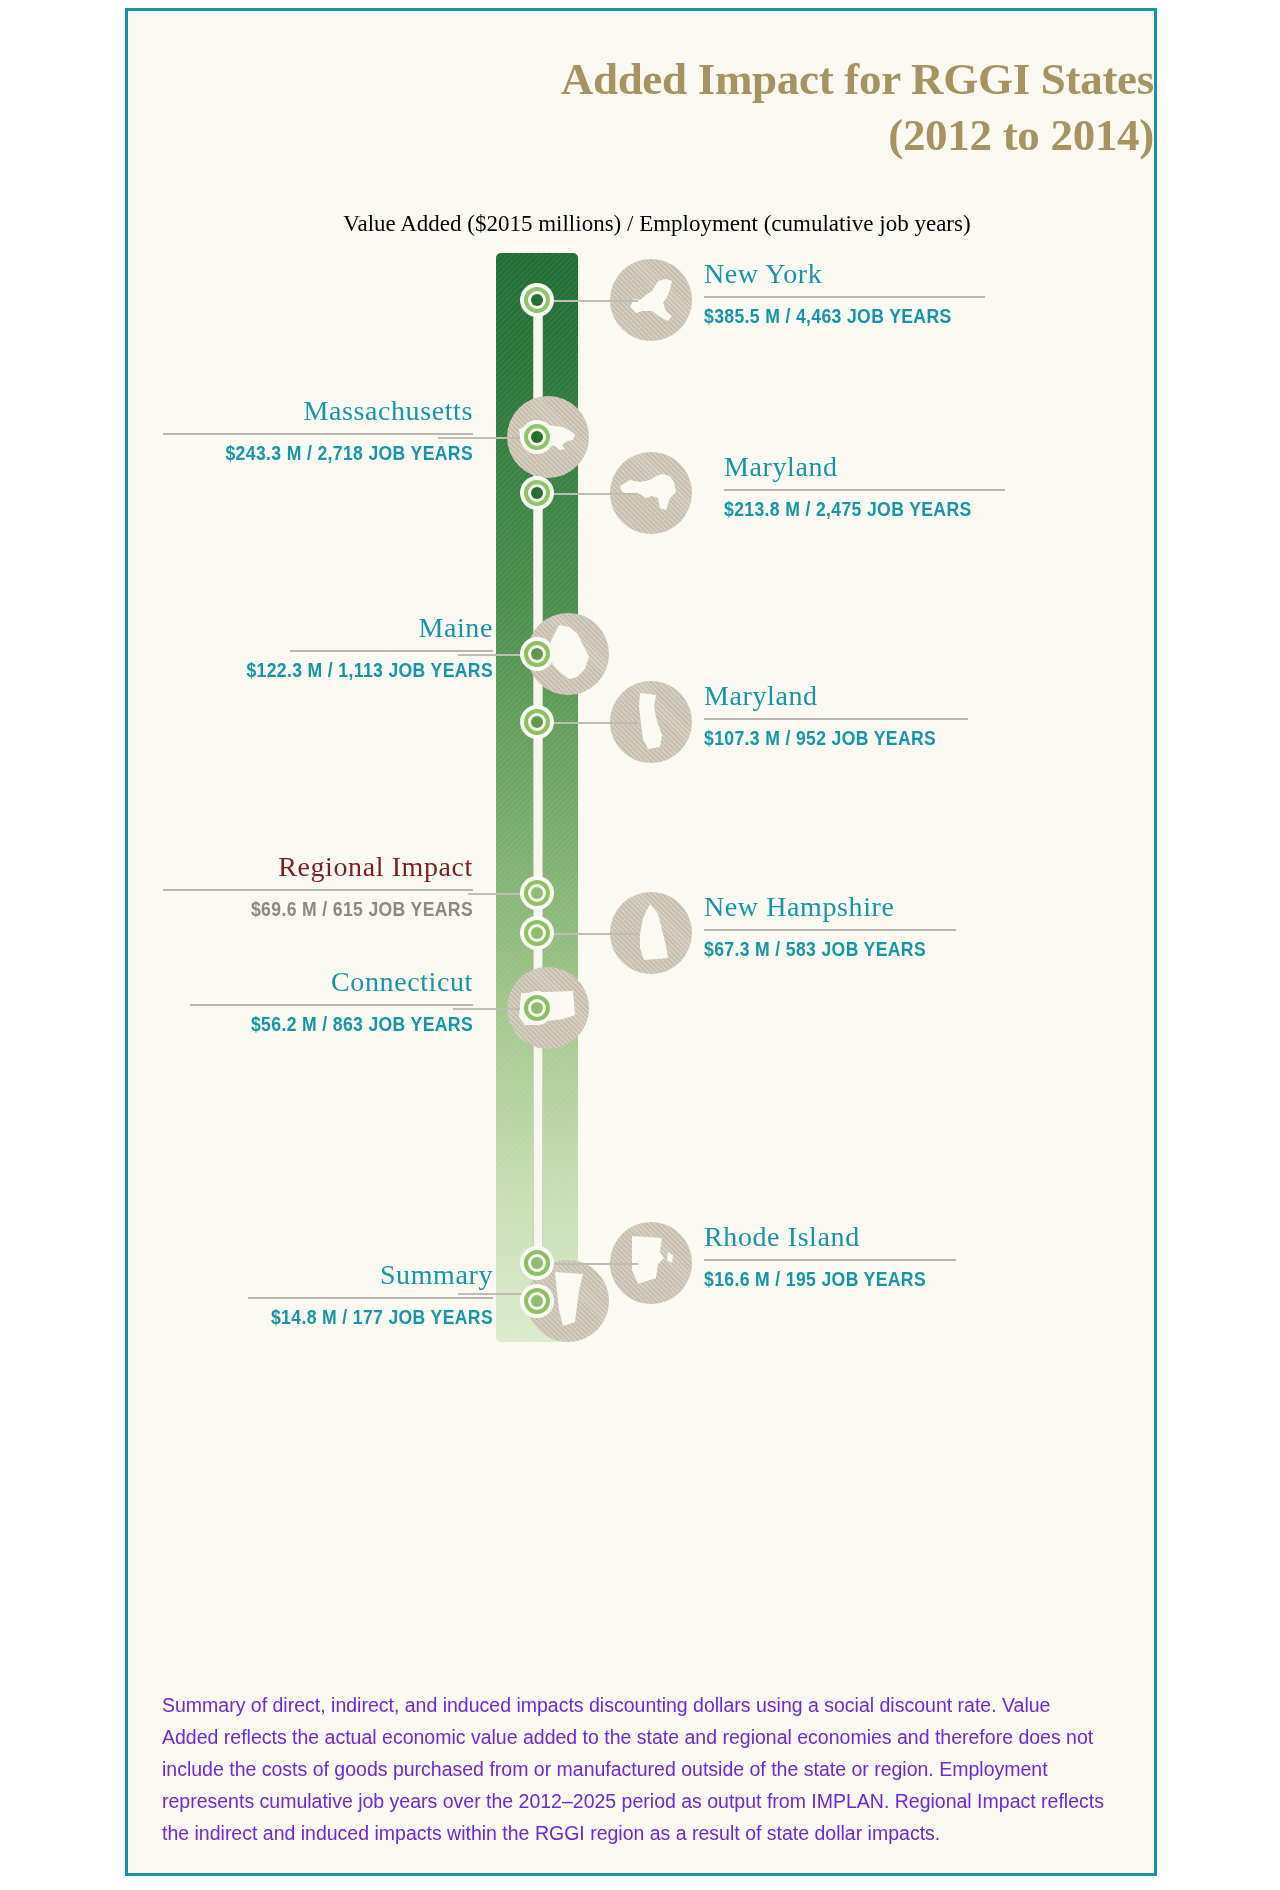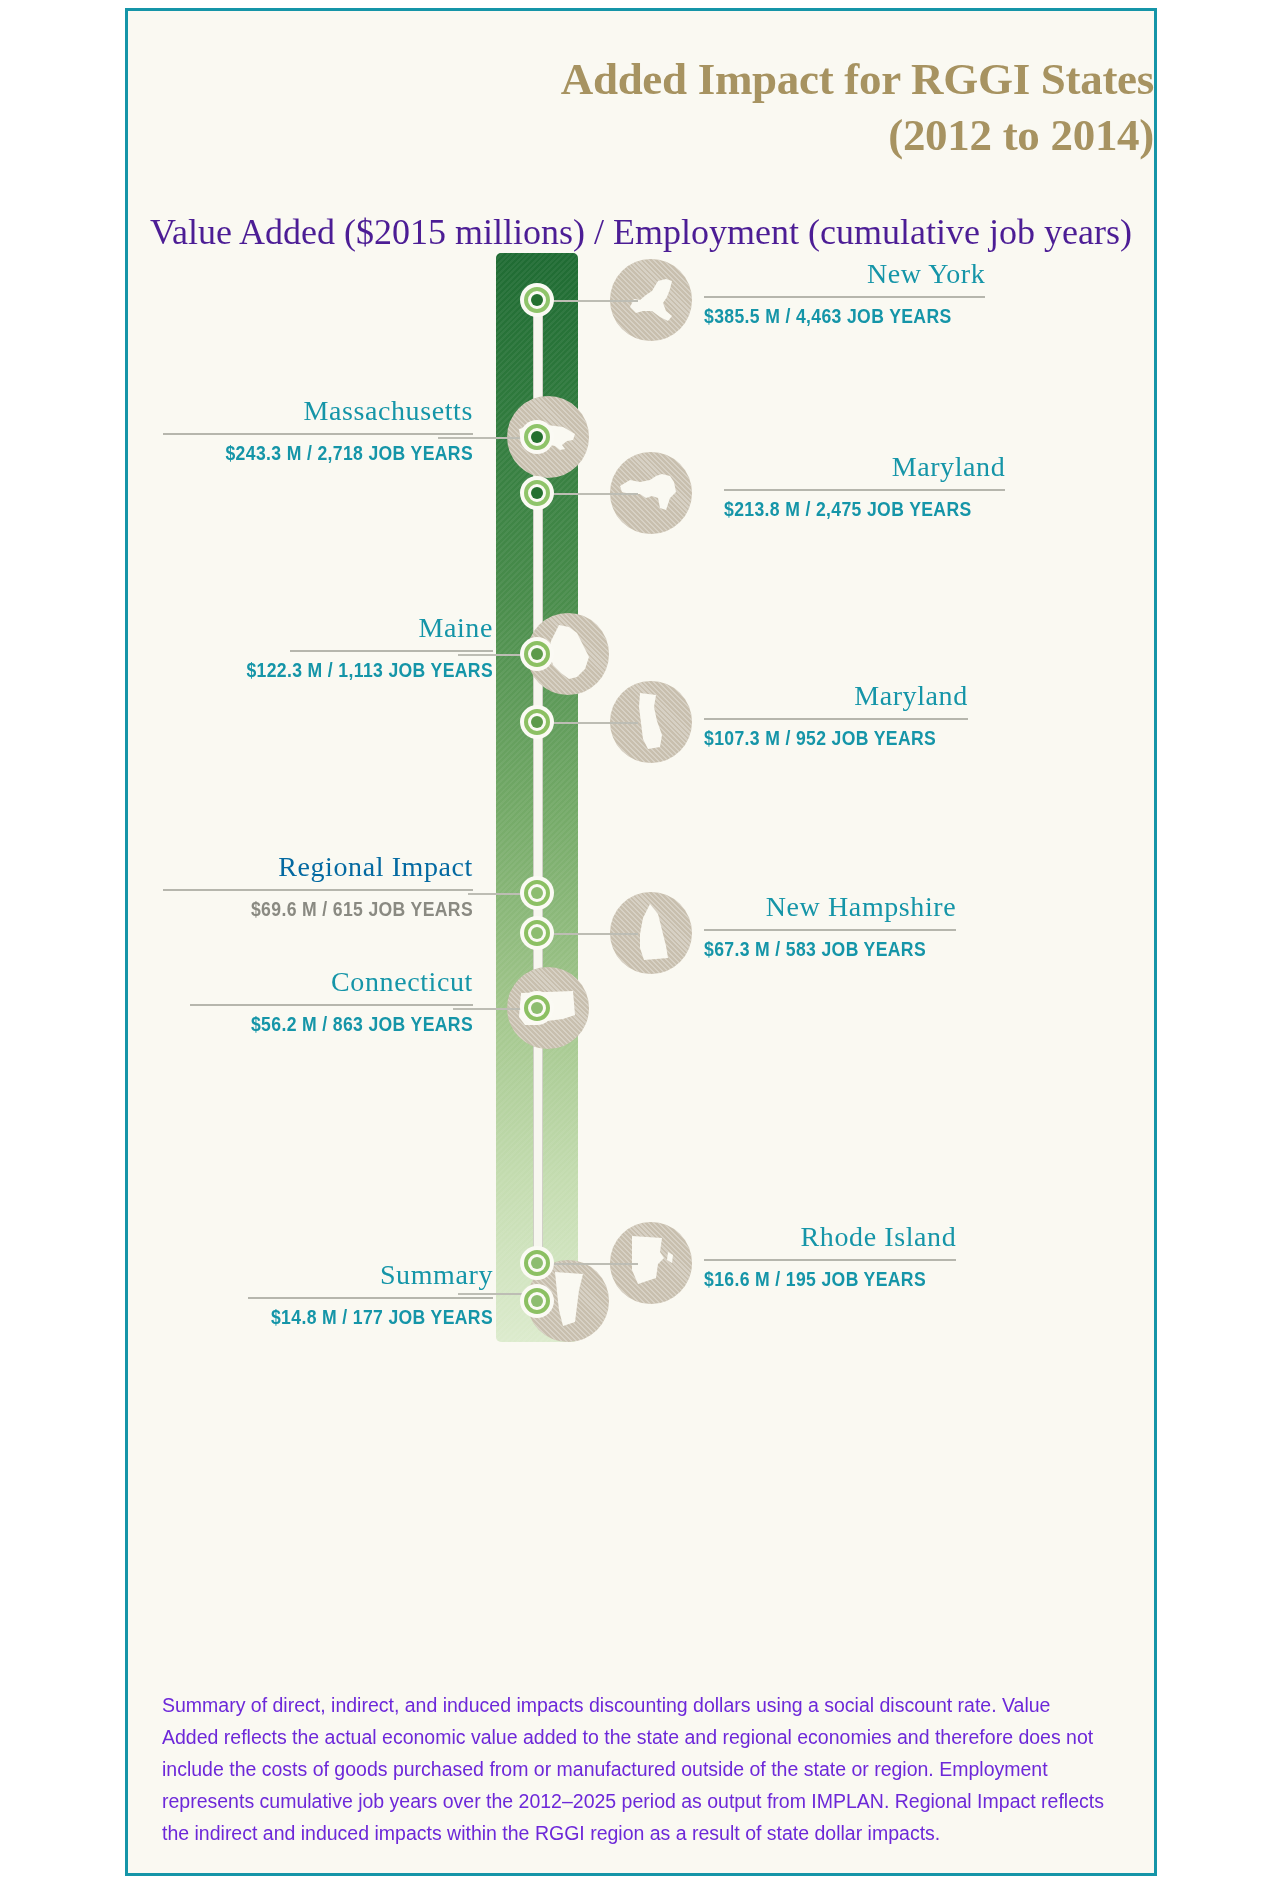--- a/index.html
+++ b/index.html
@@ -27,22 +27,23 @@
     font-size:45px;
     line-height:56px;
     color:#a79361;
     letter-spacing:-0.3px;
   }
   .title .l2{display:block;margin-left:44px;}
   .subtitle{
     position:absolute;left:0;top:200px;width:100%;
     text-align:center;
     font-family:"Liberation Serif", serif;
-    font-size:36px;
-    color:#4c1d95;
+    font-size:23px;
+    color:#000000;
+    padding-left:16px;
   }
   
   .bar{
     position:absolute;
     left:368px;top:242px;
     width:82px;height:1089px;
     border-radius:5px;
     background:linear-gradient(180deg,
         #1f6b33 0%,
         #2f7a3d 14%,
@@ -105,39 +106,38 @@
     z-index:3;
   }
   
   .entry{position:absolute;}
   .entry .name{
     font-family:"Liberation Serif", serif;
     font-size:28px;
     color:#1595a8;
     letter-spacing:0.6px;
     white-space:nowrap;
-    text-align:right;
   }
   .entry .rule{
     height:2px;background:#b6b6ad;margin:6px 0 7px 0;
   }
   .entry .stat{
     font-family:"Liberation Sans", sans-serif;
     font-weight:bold;
     font-size:20px;
     letter-spacing:0.4px;
     color:#1595a8;
     white-space:nowrap;
     transform:scaleX(0.88);
   }
   .entry.right{text-align:left;}
   .entry.right .stat{transform-origin:left center;}
   .entry.left{text-align:right;}
   .entry.left .stat{transform-origin:right center;}
-  .entry.gray .name{color:#0369a1;}
+  .entry.gray .name{color:#7f1d1d;}
   .entry.gray .stat{color:#8a8a82;}
   
   .statecircle{
     position:absolute;
     width:82px;height:82px;
     border-radius:50%;
     background:#c8bfae;
     overflow:hidden;
   }
   .statecircle::before{

